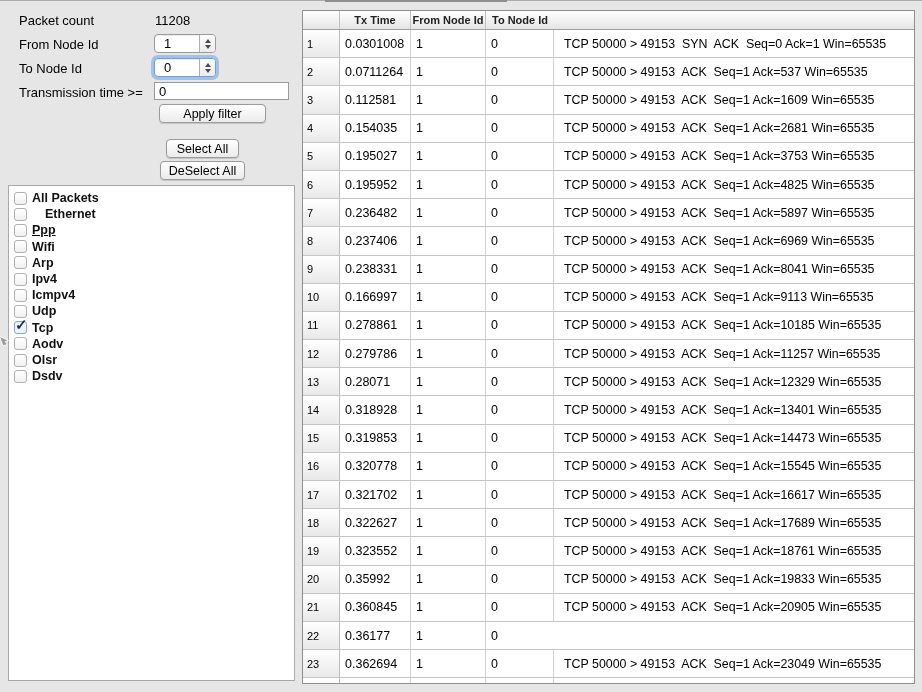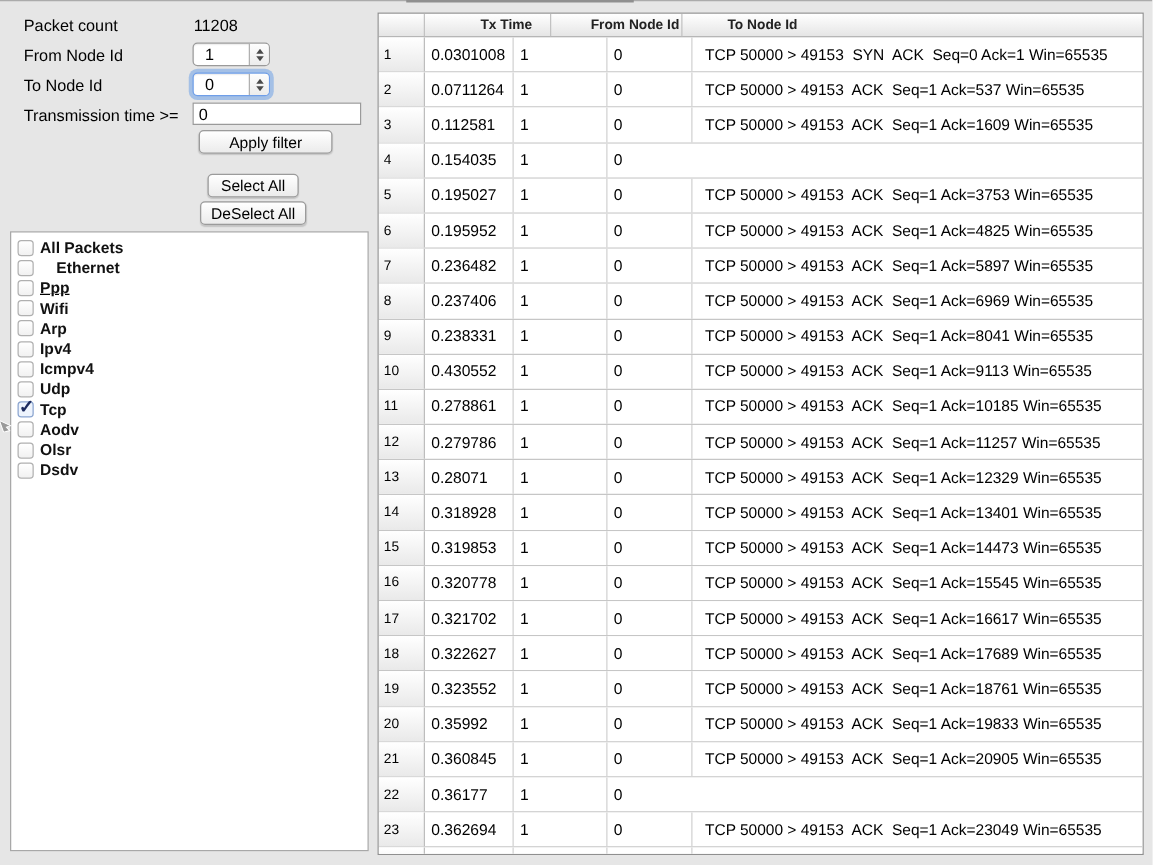--- a/index.html
+++ b/index.html
@@ -46,21 +46,21 @@
              font-size:15px; font-weight:bold; color:#1c2a5e; }
   .filter-item .flabel { font-size:12.5px; margin-left:5px; font-weight:bold; color:#111; }
 
   
   .cursor { position:absolute; left:0px; top:334px; width:10px; height:12px; }
 
   
   .table-wrap { position:absolute; left:302px; top:10px; width:613px; height:674px;
              background:#fff; border:1px solid #8f8f8f; overflow:hidden; }
   .thead { display:flex; height:19px; background:linear-gradient(#ffffff,#e5e5e5);
-             border-bottom:1px solid #a0a0a0;gap:30px; }
+             border-bottom:1px solid #a0a0a0; }
   .th { font-size:11px; font-weight:bold; color:#222; display:flex; align-items:center; justify-content:center;
              border-right:1px solid #c2c2c2; height:100%; }
   .th:last-child { border-right:none; }
   .trow { display:flex; height:28.2px; border-bottom:1px solid #c6c6c6; background:#fff; }
   .td { font-size:12.5px; display:flex; align-items:center; border-right:1px solid #d2d2d2; overflow:hidden; }
   .td:last-child { border-right:none; }
   .c-num  { width:37px;  flex:0 0 37px; }
   .c-tx   { width:71px;  flex:0 0 71px; }
   .c-from { width:75px;  flex:0 0 75px; }
   .c-to   { width:68px;  flex:0 0 68px; }
@@ -192,20 +192,21 @@
           <div class="td c-tx">0.112581</div>
           <div class="td c-from">1</div>
           <div class="td c-to">0</div>
           <div class="td c-meta">TCP 50000 &gt; 49153  ACK  Seq=1 Ack=1609 Win=65535</div>
         </div>
         <div class="trow">
           <div class="td c-num">4</div>
           <div class="td c-tx">0.154035</div>
           <div class="td c-from">1</div>
           <div class="td c-to">0</div>
+          <div class="td c-meta">TCP 50000 &gt; 49153  ACK  Seq=1 Ack=2681 Win=65535</div>
         </div>
         <div class="trow">
           <div class="td c-num">5</div>
           <div class="td c-tx">0.195027</div>
           <div class="td c-from">1</div>
           <div class="td c-to">0</div>
           <div class="td c-meta">TCP 50000 &gt; 49153  ACK  Seq=1 Ack=3753 Win=65535</div>
         </div>
         <div class="trow">
           <div class="td c-num">6</div>
@@ -230,21 +231,21 @@
         </div>
         <div class="trow">
           <div class="td c-num">9</div>
           <div class="td c-tx">0.238331</div>
           <div class="td c-from">1</div>
           <div class="td c-to">0</div>
           <div class="td c-meta">TCP 50000 &gt; 49153  ACK  Seq=1 Ack=8041 Win=65535</div>
         </div>
         <div class="trow">
           <div class="td c-num">10</div>
-          <div class="td c-tx">0.430552</div>
+          <div class="td c-tx">0.166997</div>
           <div class="td c-from">1</div>
           <div class="td c-to">0</div>
           <div class="td c-meta">TCP 50000 &gt; 49153  ACK  Seq=1 Ack=9113 Win=65535</div>
         </div>
         <div class="trow">
           <div class="td c-num">11</div>
           <div class="td c-tx">0.278861</div>
           <div class="td c-from">1</div>
           <div class="td c-to">0</div>
           <div class="td c-meta">TCP 50000 &gt; 49153  ACK  Seq=1 Ack=10185 Win=65535</div>

